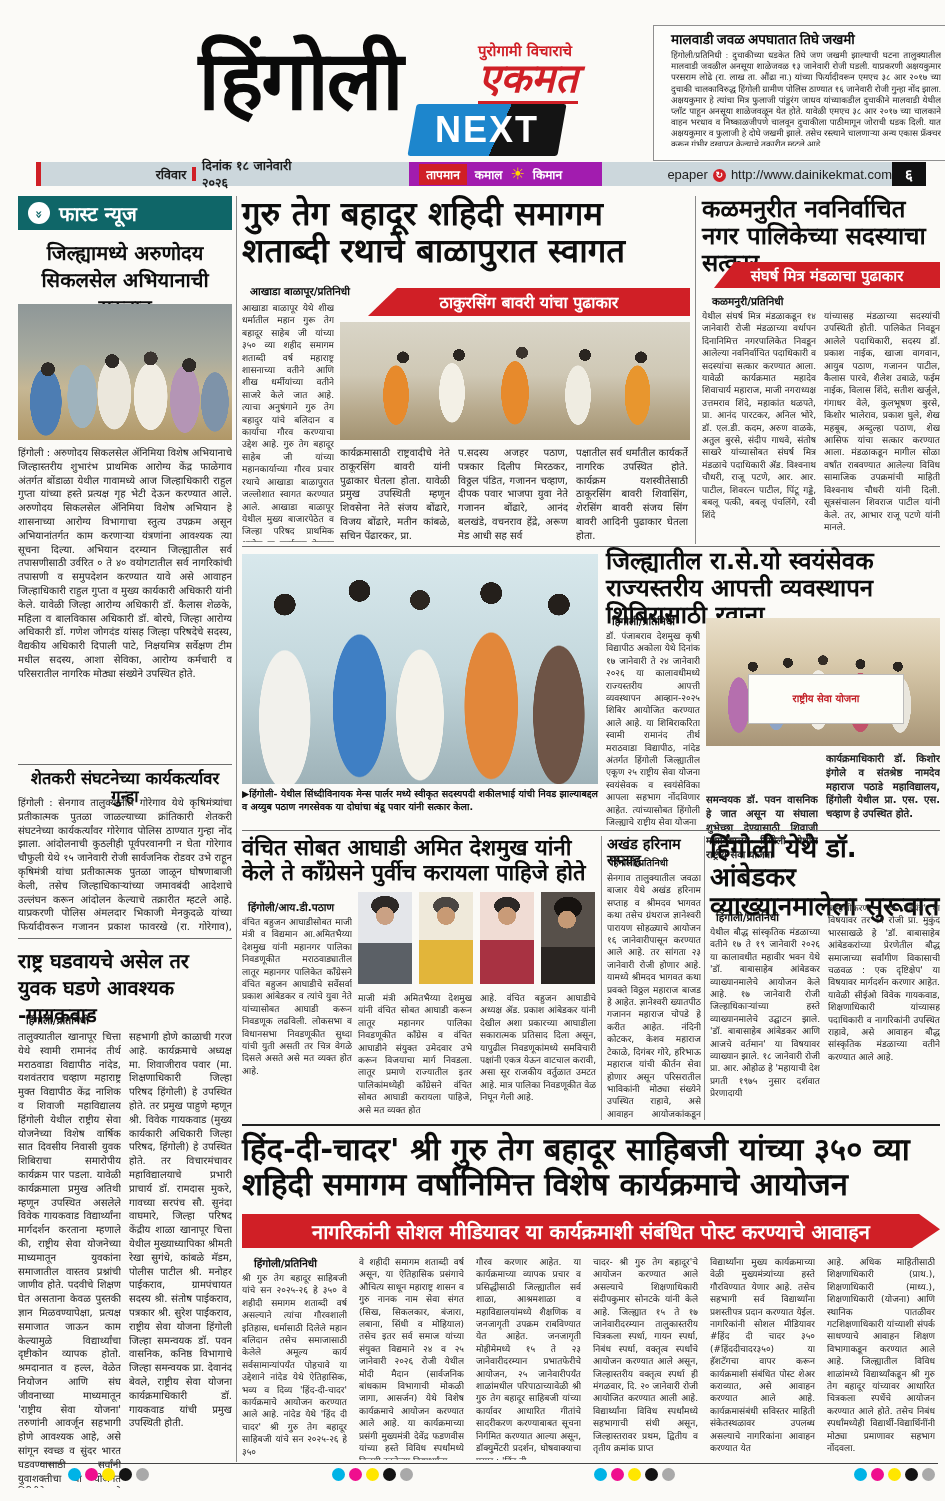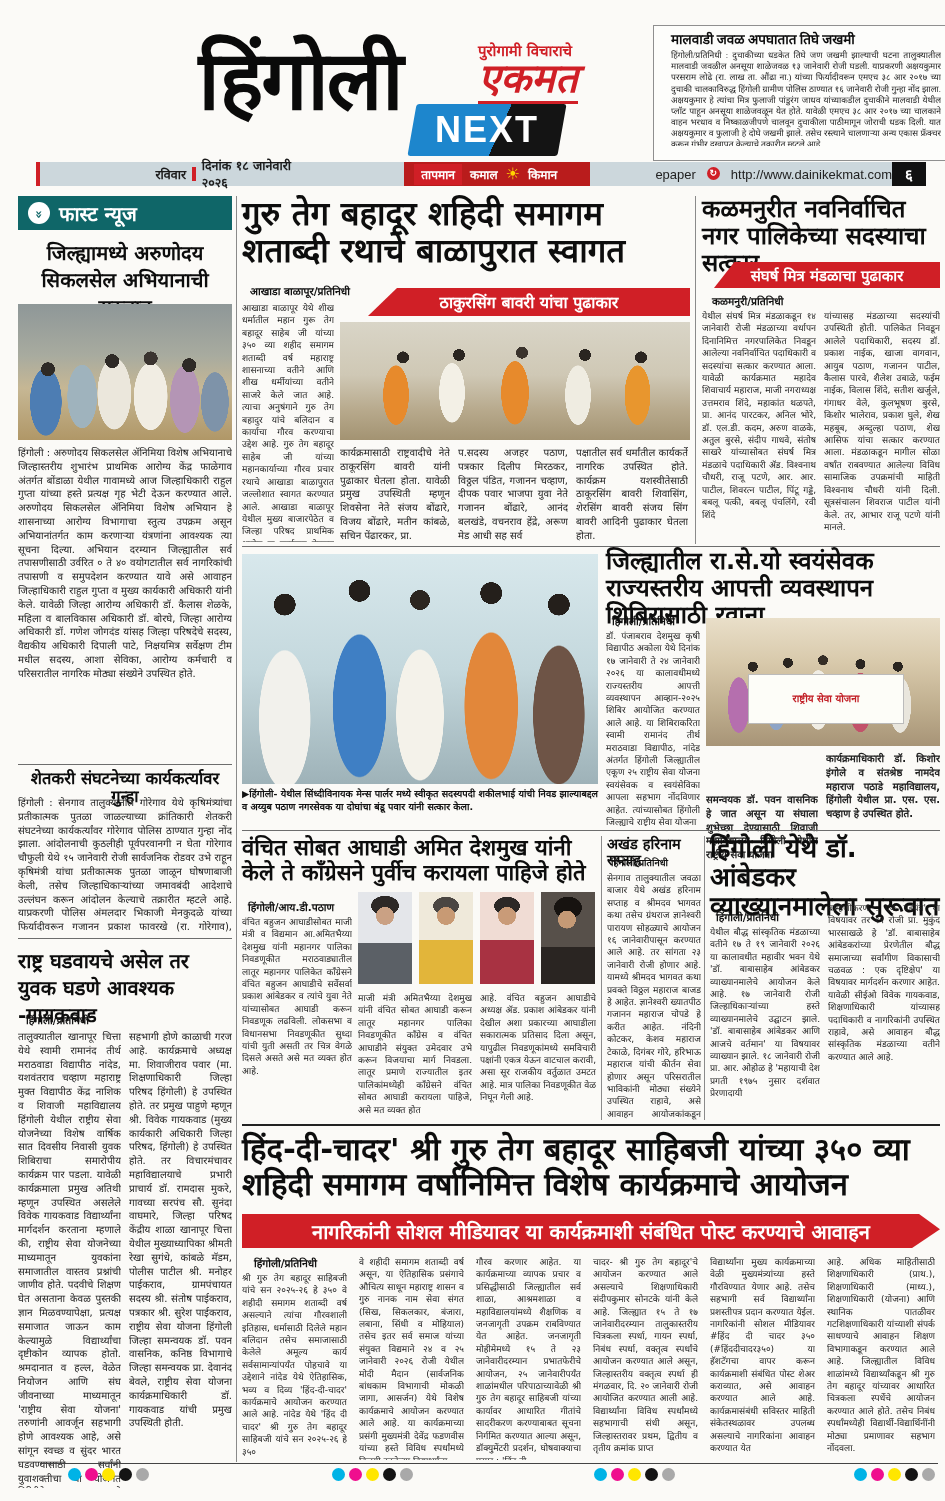--- a/index.html
+++ b/index.html
@@ -23,25 +23,25 @@
 
   
   .acc-box{border:1.5px solid #8f8f8f;background:#fdfdfb;padding:6px 17px 4px;font-family:Liberation Serif, serif;}
   .acc-box h3{margin:0 0 3px;font-size:13.5px;text-align:left;}
   .acc-dot{position:absolute;width:8px;height:8px;border-radius:50%;background:#9a9a9a;right:-4px;bottom:-4px;}
 
   
   .date-bar{background:#ccd7dc;height:24px;display:flex;align-items:center;}
   .red-tick{width:5px;height:24px;background:#d01f26;}
   .redsep{width:4px;height:14px;background:#d01f26;margin:0 6px;}
-  .temp-box{background:#b91c1c;height:24px;display:flex;align-items:center;padding:0 10px;gap:8px;color:#fff;font-size:12px;font-weight:700;}
+  .temp-box{background:#a21caf;height:24px;display:flex;align-items:center;padding:0 10px;gap:8px;color:#fff;font-size:12px;font-weight:700;}
   .temp-label{background:#d01f26;color:#fff;padding:2px 7px;font-size:12px;font-weight:700;}
   .sun{color:#ffd400;font-size:16px;line-height:1;}
   .page-no-box{background:#111;color:#fff;height:24px;min-width:34px;display:flex;align-items:center;justify-content:center;font-size:15px;font-weight:700;}
-  .epaper{display:flex;align-items:flex-start;gap:11px;font-size:13px;color:#222;font-family:"Liberation Sans",sans-serif;}
+  .epaper{display:flex;align-items:flex-end;gap:5px;font-size:13px;color:#222;font-family:"Liberation Sans",sans-serif;}
   .ep-ic{width:13px;height:13px;border-radius:50%;background:#d01f26;color:#fff;font-size:9px;display:inline-flex;align-items:center;justify-content:center;font-weight:700;}
 
   
   .fn-head{background:#0f6668;color:#fff;display:flex;align-items:center;gap:9px;padding:0 10px;height:34px;}
   .fn-head .circ{width:22px;height:22px;border-radius:50%;background:#fff;color:#0f6668;display:flex;align-items:center;justify-content:center;font-weight:700;}
   .fn-head .circ i{display:inline-block;transform:rotate(90deg);font-style:normal;font-size:13px;letter-spacing:-2px;}
   .fn-title{font-size:20px;font-weight:700;}
 
   
   .banner{background:#d01f26;color:#fff;font-weight:700;display:flex;align-items:center;justify-content:center;}

